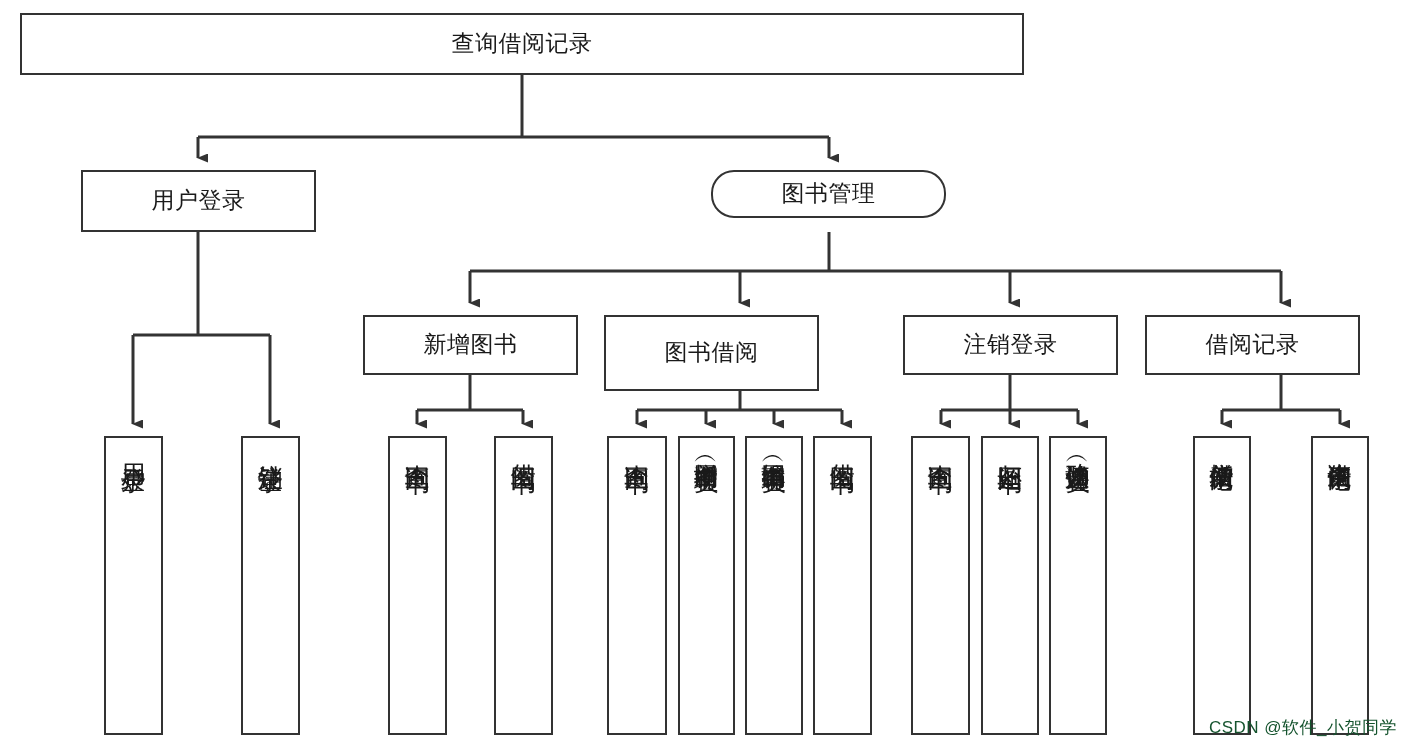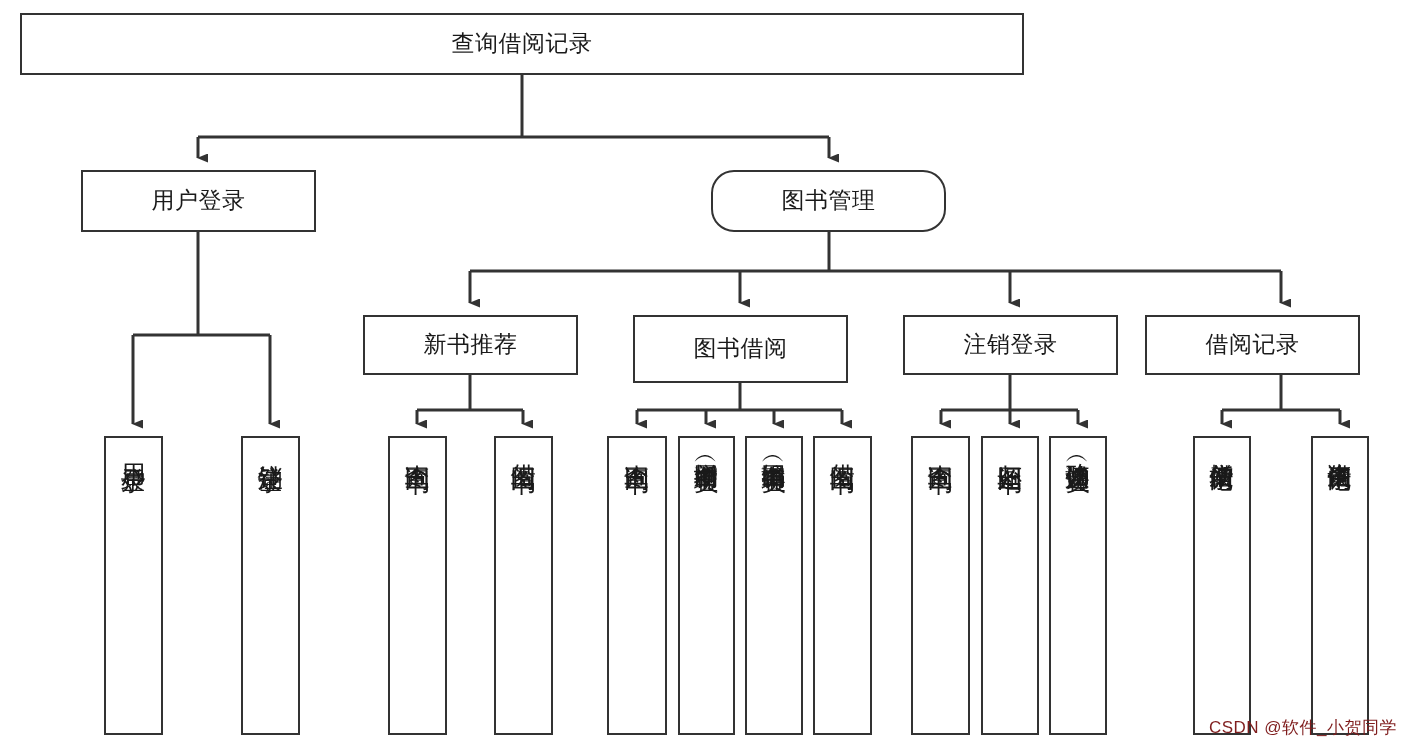--- a/index.html
+++ b/index.html
@@ -67,21 +67,21 @@
   }
   .node.vert.narrow .node-label {
     font-size: 24px;
     letter-spacing: 1px;
   }
   #watermark {
     position: absolute;
     right: 8px;
     bottom: 8px;
     font-size: 17px;
-    color: #7f1d1d;
+    color: #14532d;
     letter-spacing: 0.5px;
     white-space: nowrap;
     user-select: none;
   }
 </style>
 </head>
 <body>
 
 <div id="diagram-root">
 
@@ -135,28 +135,28 @@
     </g>
   </svg>
 
   <div class="node horiz title" style="left:20px; top:13px; width:1004px; height:62px;">
     <span class="node-label">查询借阅记录</span>
   </div>
 
   <div class="node horiz" style="left:81px; top:170px; width:235px; height:62px;">
     <span class="node-label">用户登录</span>
   </div>
-  <div class="node horiz" style="left:711px; top:170px; width:235px; height:62px;border-radius:23px;">
+  <div class="node horiz" style="left:711px; top:170px; width:235px; height:48px;border-radius:23px;">
     <span class="node-label">图书管理</span>
   </div>
 
   <div class="node horiz" style="left:363px; top:315px; width:215px; height:60px;">
-    <span class="node-label">新书推荐</span>
-  </div>
-  <div class="node horiz" style="left:633px; top:315px; width:215px; height:68px;">
+    <span class="node-label">新增图书</span>
+  </div>
+  <div class="node horiz" style="left:604px; top:315px; width:215px; height:76px;">
     <span class="node-label">图书借阅</span>
   </div>
   <div class="node horiz" style="left:903px; top:315px; width:215px; height:60px;">
     <span class="node-label">注销登录</span>
   </div>
   <div class="node horiz" style="left:1145px; top:315px; width:215px; height:60px;">
     <span class="node-label">借阅记录</span>
   </div>
 
   <div class="node vert" style="left:104px; top:436px; width:59px; height:299px;">

